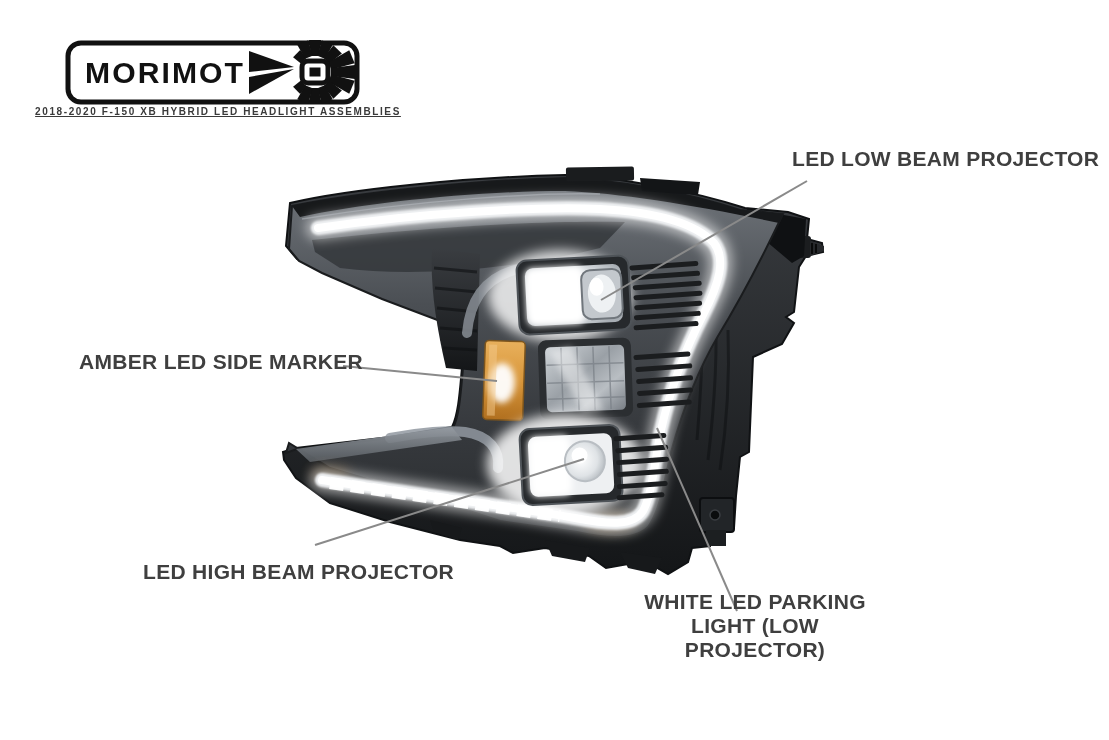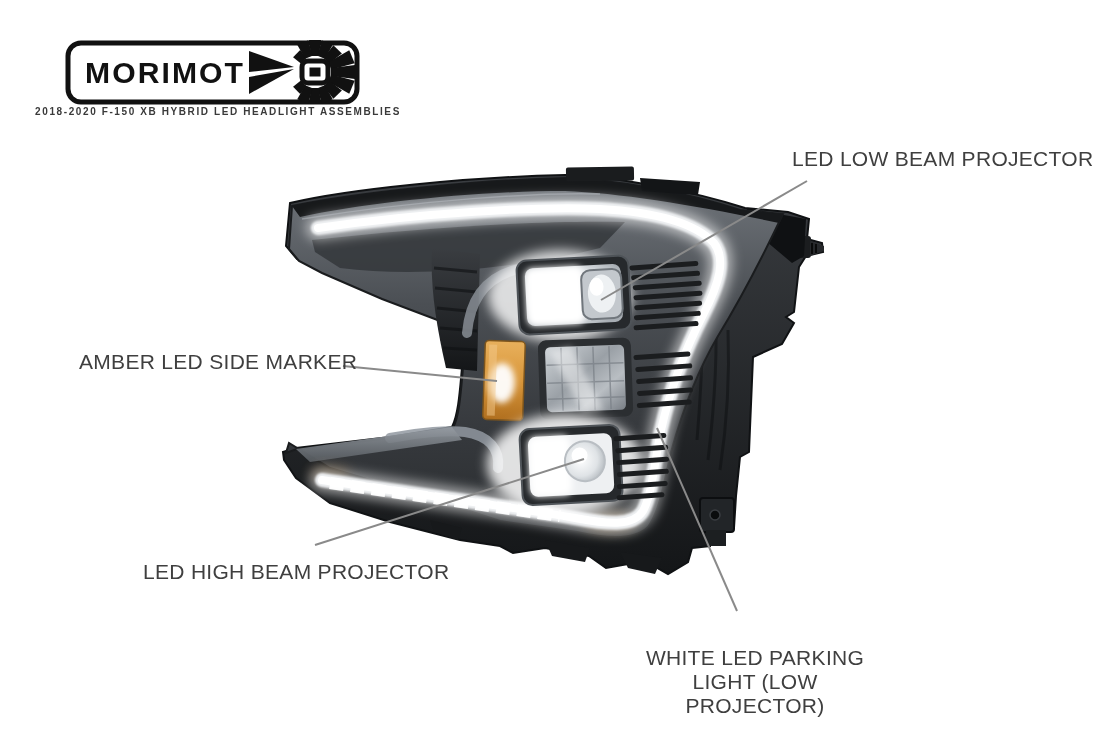--- a/index.html
+++ b/index.html
@@ -9,33 +9,33 @@
     background:#ffffff;
     font-family:"Liberation Sans", sans-serif;
     overflow:hidden;
   }
   .stage svg{display:block;}
   #headlight-svg{position:absolute;left:0;top:0;}
   #logo-svg{position:absolute;left:58px;top:33px;}
   .tagline{
     position:absolute;left:18px;width:400px;text-align:center;
     font-size:10px;font-weight:bold;letter-spacing:1.6px;
-    color:#3a3a3a;white-space:nowrap;
+    color:#3a3a3a;white-space:nowrap;text-decoration:underline;
   }
   #tagline1{top:106px;}
   #tagline2{top:120px;}
   .callout-label{
     position:absolute;
-    font-size:21px;font-weight:400;letter-spacing:.3px;
+    font-size:21px;font-weight:700;letter-spacing:.3px;
     color:#3f3f3f;white-space:nowrap;
   }
   #label-low-beam{left:792px;top:147px;}
   #label-side-marker{left:79px;top:350px;}
   #label-high-beam{left:143px;top:560px;}
-  #label-parking{left:630px;top:646px;width:250px;text-align:center;
+  #label-parking{left:630px;top:590px;width:250px;text-align:center;
     white-space:normal;line-height:24px;}
 </style>
 </head>
 <body>
 
 <div class="stage">
 
   <svg id="headlight-svg" width="1109" height="740" viewBox="0 0 1109 740">
     <defs>
       <linearGradient id="gMetal" x1="0" y1="0" x2="0" y2="1">

